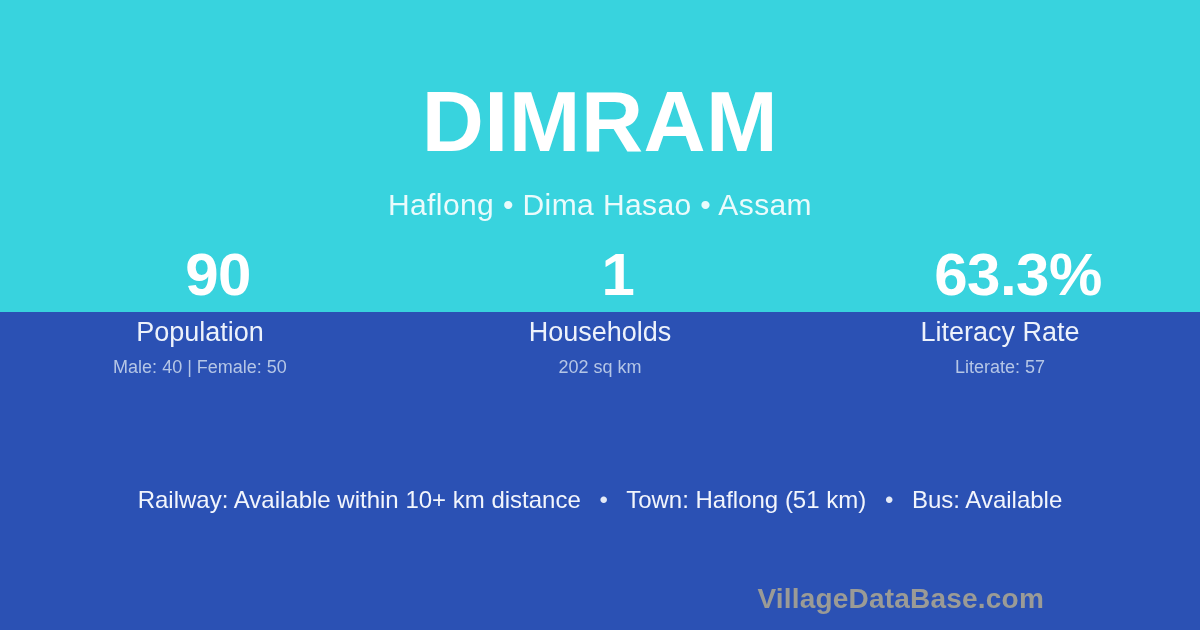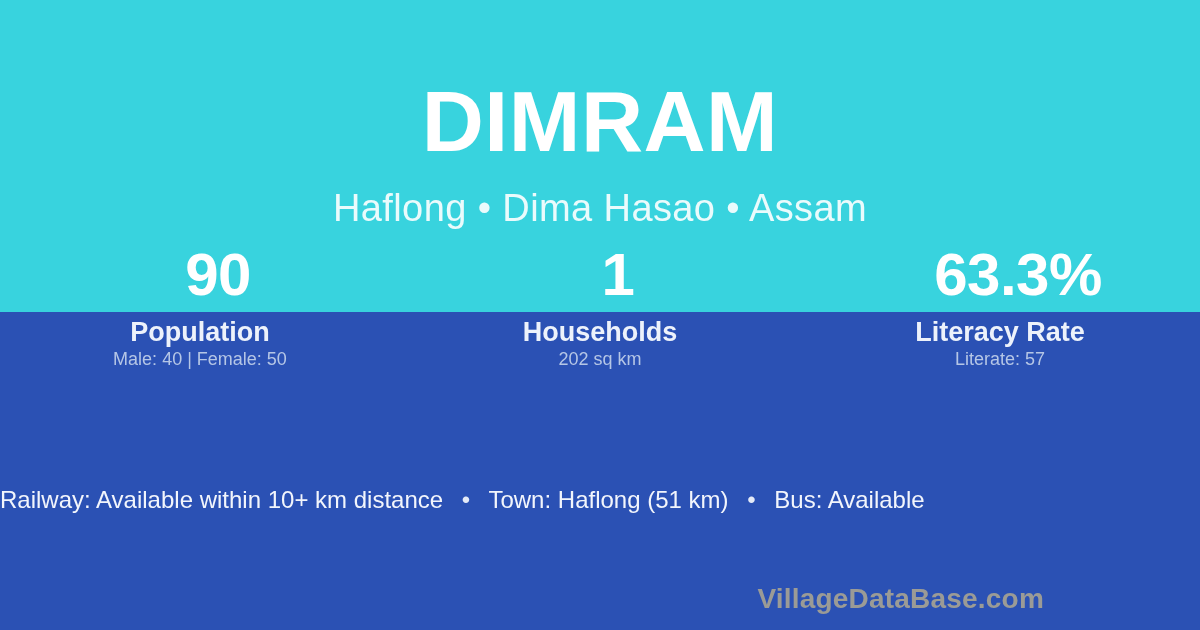--- a/index.html
+++ b/index.html
@@ -55,21 +55,21 @@
     font-size:86px;
     line-height:1;
     font-weight:700;
     color:#FFFFFF;
     letter-spacing:0.5px;
   }
 
   #village-location {
     display:block;
     margin-top:24px;
-    font-size:38px;
+    font-size:30px;
     line-height:1.1;
     font-weight:400;
     color:#EAFBFC;
     letter-spacing:0.4px;
   }
 
   
   #stats-row {
     position:absolute;
     left:0;
@@ -93,39 +93,40 @@
     color:#FFFFFF;
     letter-spacing:-0.5px;
     margin-left:36px;
   }
 
   .stat-label {
     display:block;
     margin-top:4px;
     font-size:27px;
     line-height:32px;
-    font-weight:700;
+    font-weight:400;
     color:#EDF2FB;
   }
 
   .stat-sub {
     display:block;
+    margin-top:8px;
     font-size:18px;
     line-height:22px;
     font-weight:400;
     color:#B5C6E6;
   }
 
   
   #amenities {
     position:absolute;
     left:0;
     top:484px;
     width:1200px;
-    text-align:left;
+    text-align:center;
     font-size:24px;
     line-height:32px;
     color:#F2F5FC;
     z-index:5;
     white-space:nowrap;
   }
 
   #amenities .sep {
     display:inline-block;
     padding:0 12px;

